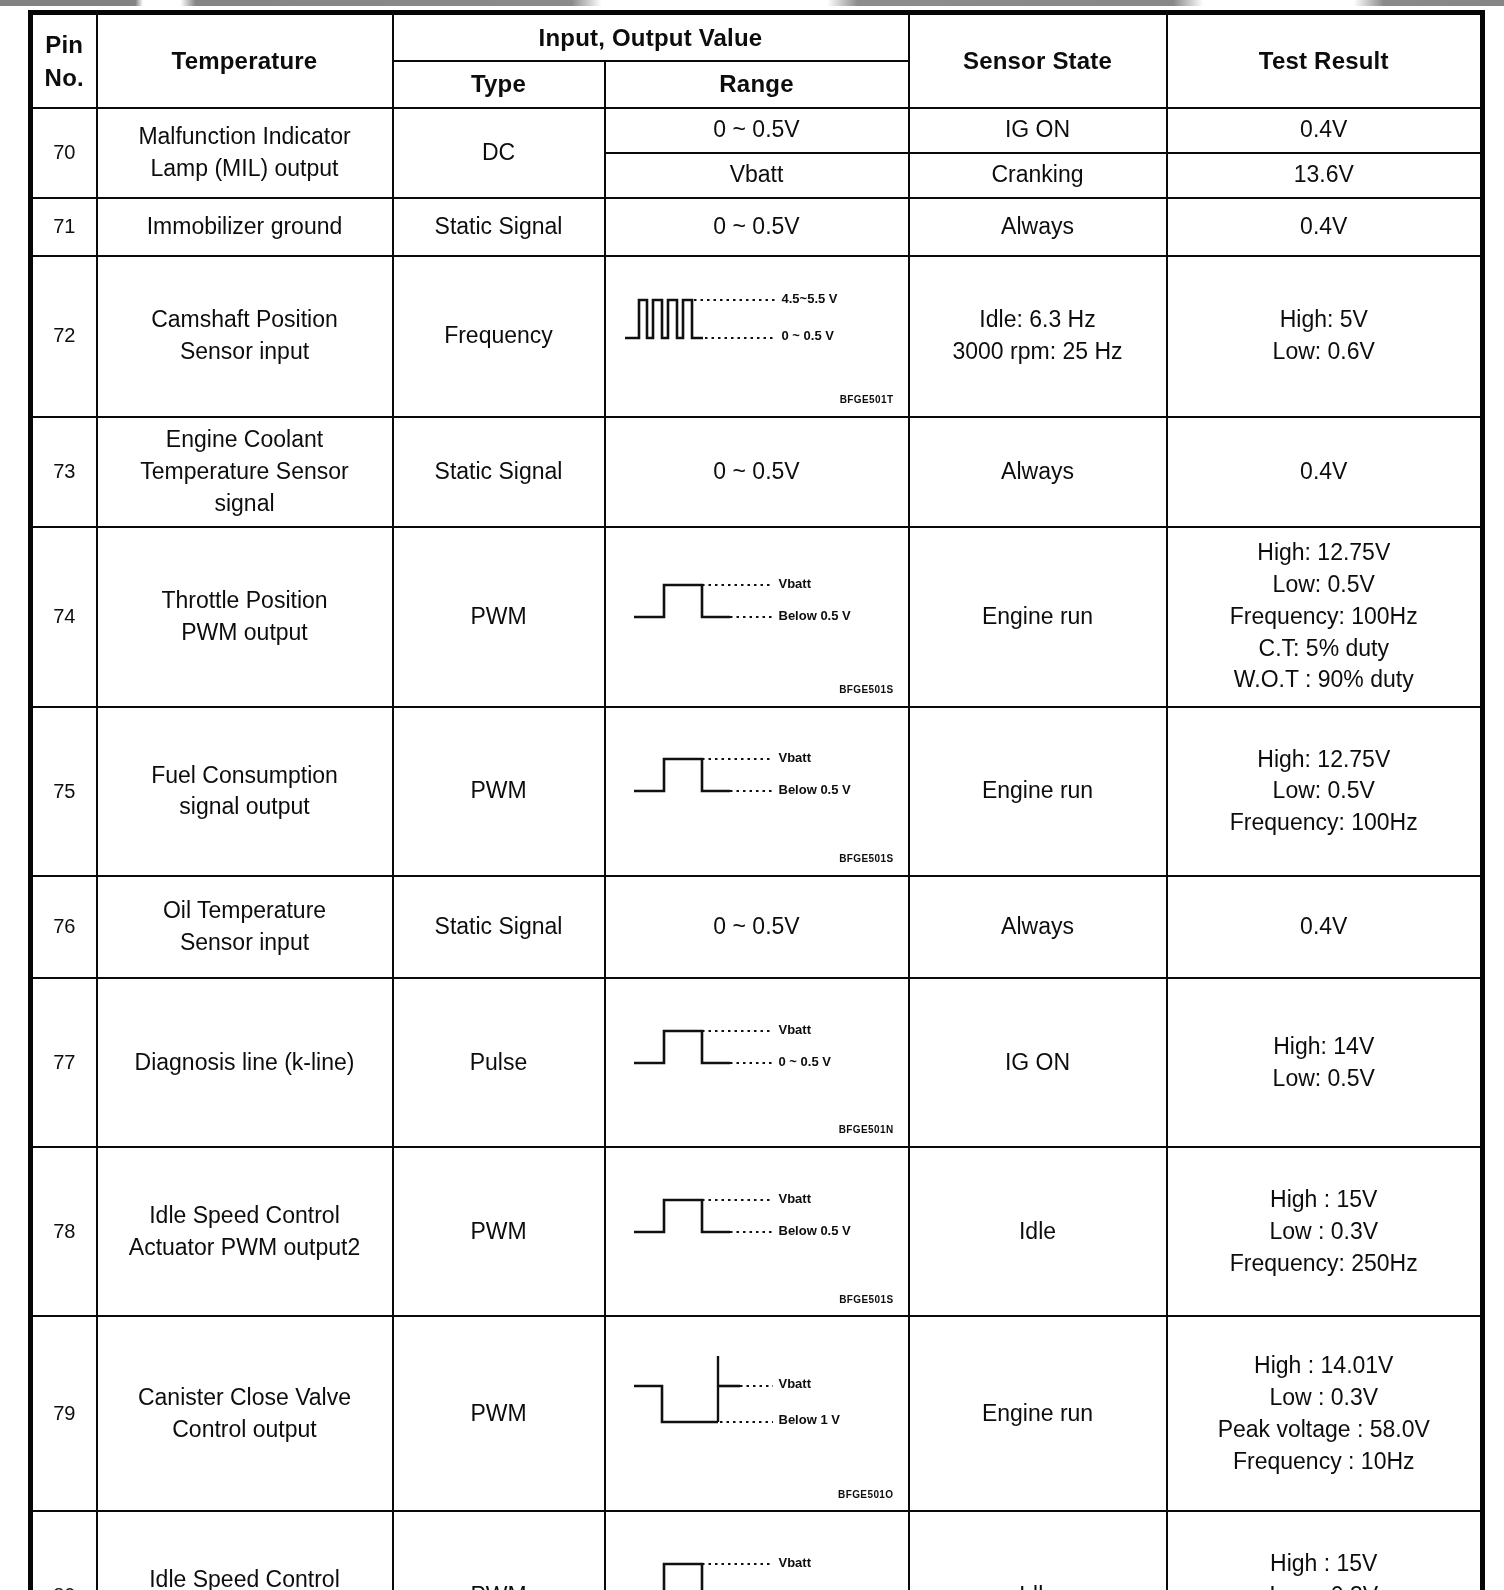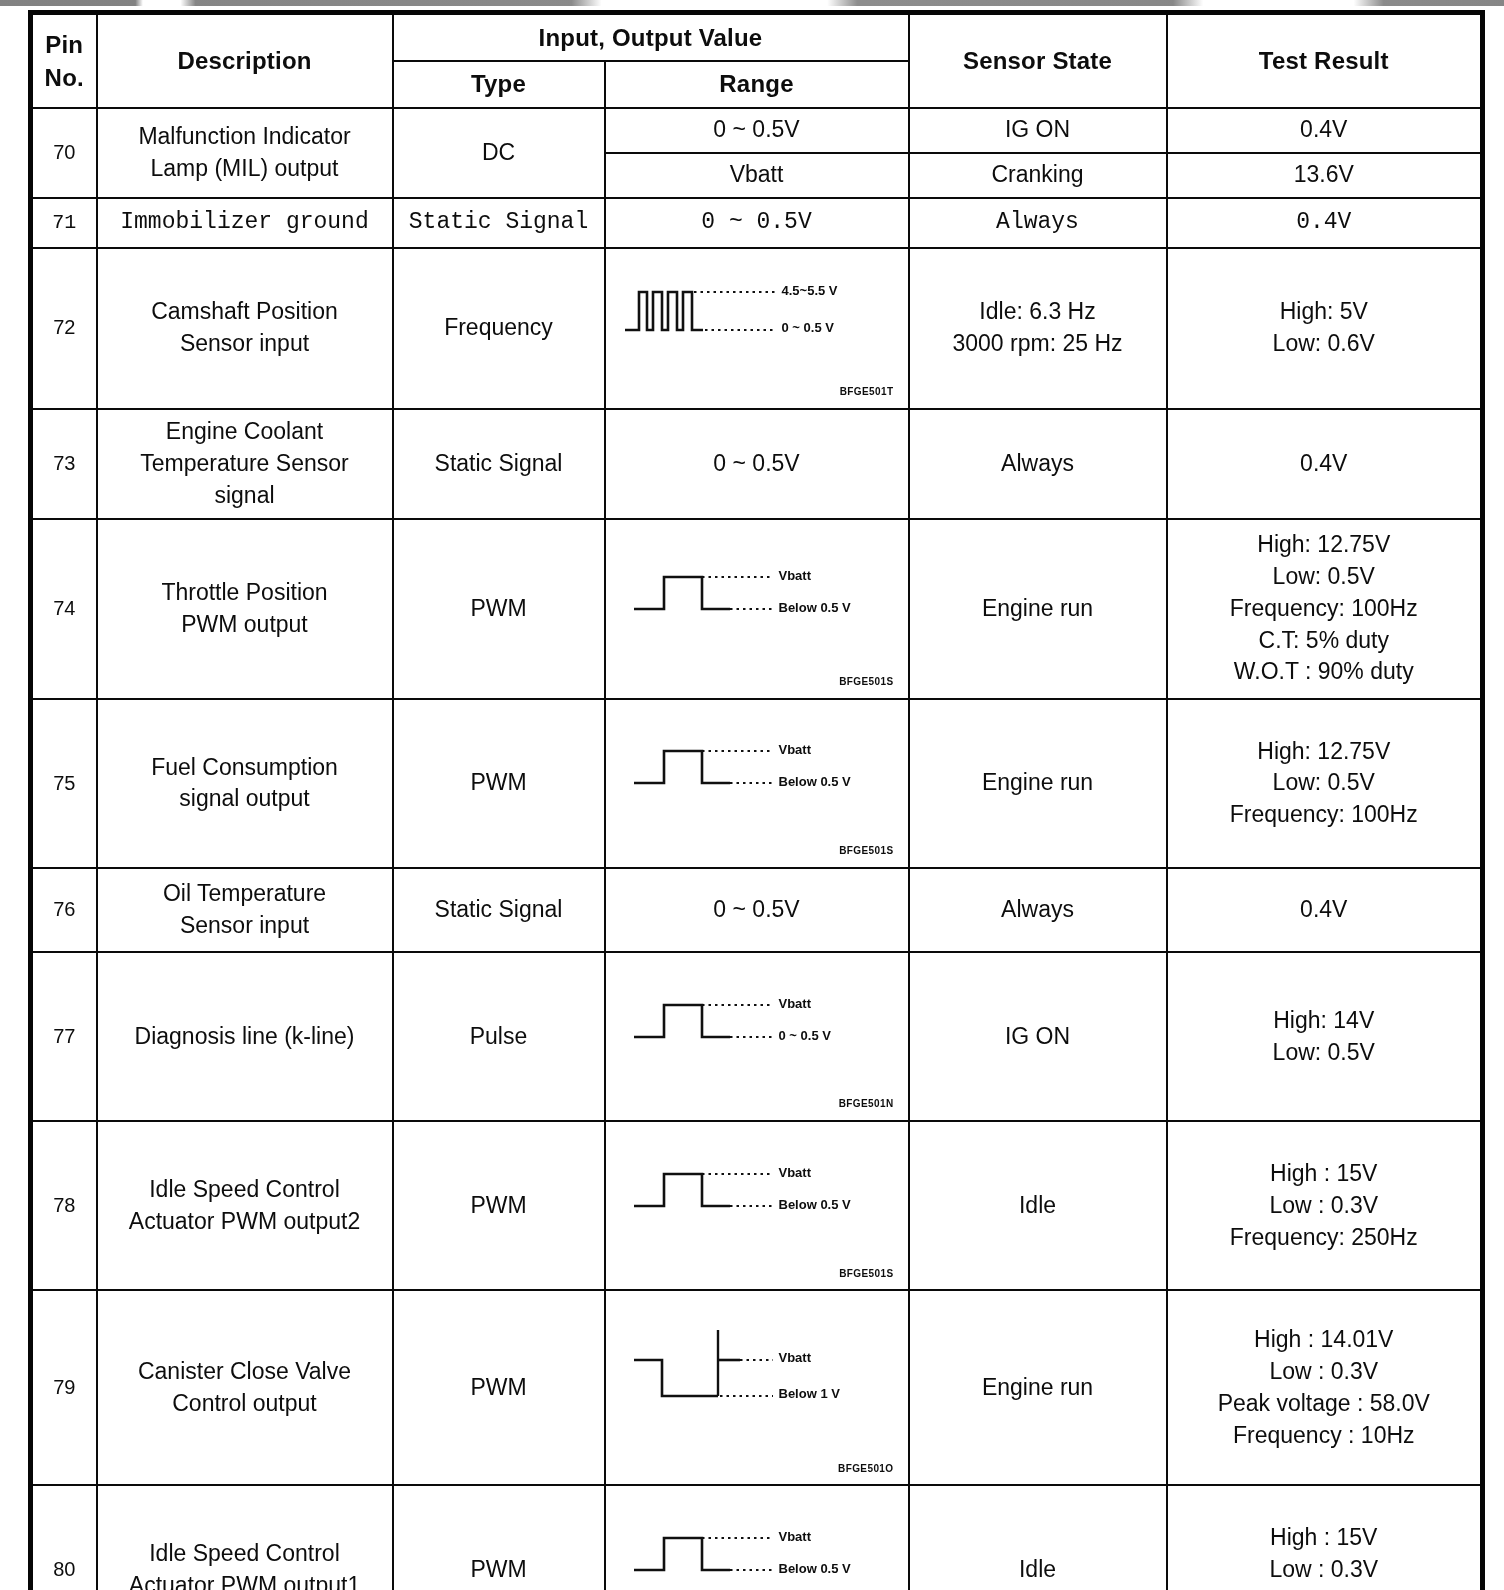--- a/index.html
+++ b/index.html
@@ -40,22 +40,22 @@
     line-height:1.38;
     padding:2px 4px;
   }
   th { font-size:24px; font-weight:700; letter-spacing:.2px; }
   td { font-size:23px; font-weight:400; }
   td.pin { font-size:20px; }
   
   tr.h47  { height:47px; }
   tr.h48  { height:48px; }
   tr.h45  { height:45px; }
-  tr.h50  { height:50px;font-family:Liberation Mono, monospace; }
-  tr.h82  { height:84px; }
+  tr.h50  { height:58px; }
+  tr.h82  { height:102px; }
   tr.h110 { height:110px; }
   tr.h125 { height:125px; }
   tr.h133 { height:133px; }
   tr.h135 { height:135px; }
   tr.h140 { height:140px; }
   tr.h180 { height:180px; }
   tr.h195 { height:195px; }
 
   
   td.wfcell { position:relative; padding:0; }
@@ -91,21 +91,21 @@
       <col class="c-desc">
       <col class="c-type">
     <col class="c-range">
       <col class="c-state">
       <col class="c-result">
   </colgroup>
   <thead>
     <tr class="h48">
       <th rowspan="2">Pin
 No.</th>
-      <th rowspan="2">Description</th>
+      <th rowspan="2">Temperature</th>
       <th colspan="2">Input, Output Value</th>
       <th rowspan="2">Sensor State</th>
       <th rowspan="2">Test Result</th>
     </tr>
     <tr class="h47">
       <th>Type</th>
       <th>Range</th>
     </tr>
   </thead>
   <tbody>

